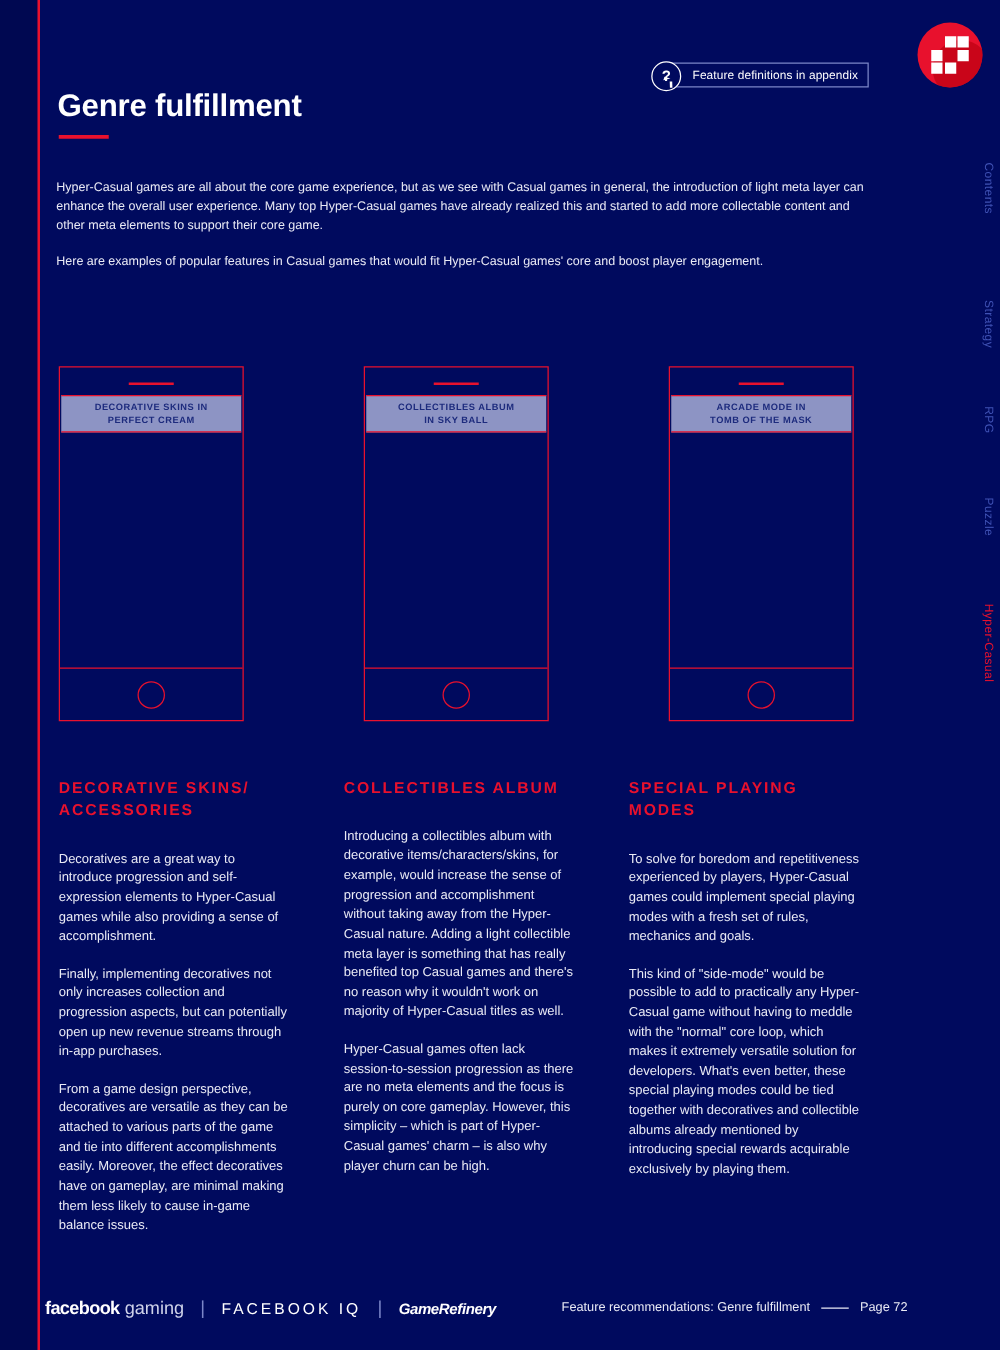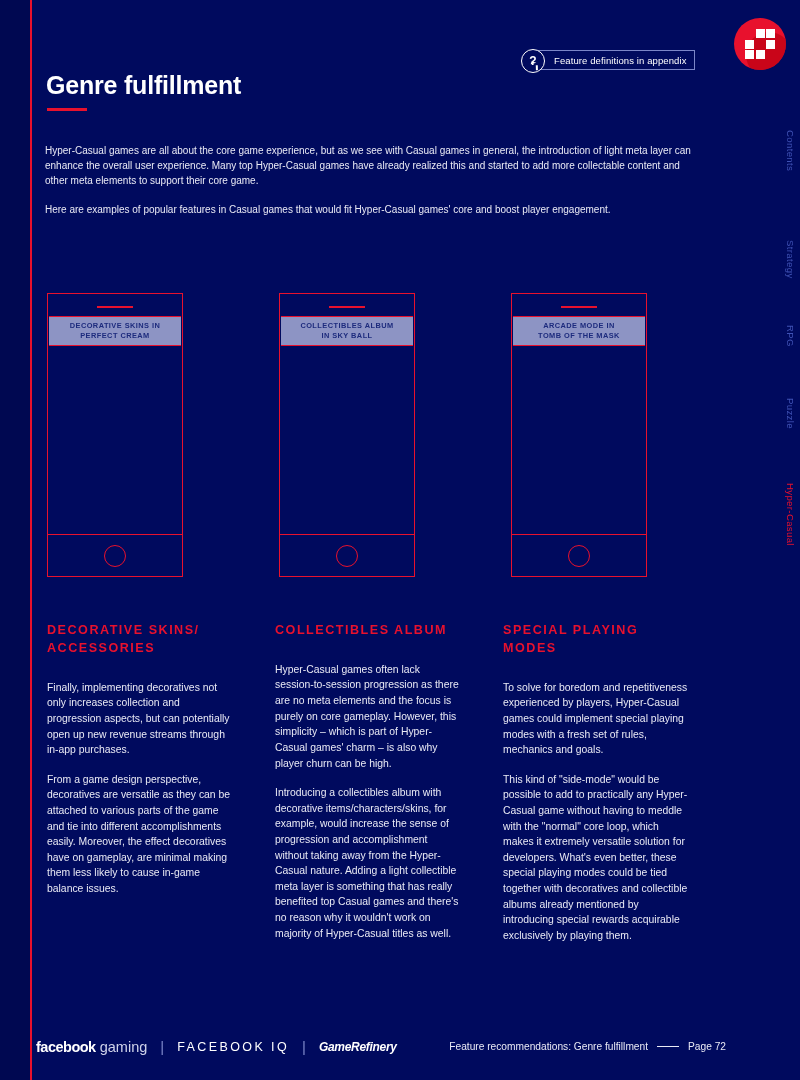--- a/index.html
+++ b/index.html
@@ -96,21 +96,21 @@
     color:#e9eaf5; font-size:10px; line-height:1.52;
   }
   .intro p + p { margin-top:13px; }
 
   
   .phones {
     position:absolute; left:47px; top:293px;
     width:648px; display:flex; gap:96px;
   }
   .phone {
-    width:136px; height:284px;
+    width:148px; height:284px;
     border:1.5px solid #e8112d;
     position:relative;
   }
   .speaker {
     position:absolute; left:50%; top:12px; transform:translateX(-50%);
     width:36px; height:1.5px; background:#e8112d;
   }
   .screenlabel {
     position:absolute; left:1px; right:1px; top:22px;
     height:30px;
@@ -253,27 +253,28 @@
         <span>TOMB OF THE MASK</span></span>
       </div>
       <div class="phonebar"></div>
       <div class="homebtn"></div>
     </div>
   </div>
 
   <div class="cols">
     <div class="col">
       <h3>DECORATIVE SKINS/ ACCESSORIES</h3>
+      <p>Decoratives are a great way to introduce progression and self-expression elements to Hyper-Casual games while also providing a sense of accomplishment.</p>
       <p>Finally, implementing decoratives not only increases collection and progression aspects, but can potentially open up new revenue streams through in-app purchases.</p>
       <p>From a game design perspective, decoratives are versatile as they can be attached to various parts of the game and tie into different accomplishments easily. Moreover, the effect decoratives have on gameplay, are minimal making them less likely to cause in-game balance issues.</p>
     </div>
     <div class="col">
       <h3>COLLECTIBLES ALBUM</h3>
+      <p>Introducing a collectibles album with decorative items/characters/skins, for example,  would increase the sense of progression and accomplishment without taking away from the Hyper-Casual nature. Adding a light collectible meta layer is something that has really benefited top Casual games and there's no reason why it wouldn't work on majority of Hyper-Casual titles as well.</p>
       <p>Hyper-Casual games often lack session-to-session progression as there are no meta elements and the focus is purely on core gameplay. However, this simplicity – which is part of Hyper-Casual games' charm – is also why player churn can be high.</p>
-      <p>Introducing a collectibles album with decorative items/characters/skins, for example,  would increase the sense of progression and accomplishment without taking away from the Hyper-Casual nature. Adding a light collectible meta layer is something that has really benefited top Casual games and there's no reason why it wouldn't work on majority of Hyper-Casual titles as well.</p>
     </div>
     <div class="col">
       <h3>SPECIAL PLAYING MODES</h3>
       <p>To solve for boredom and repetitiveness experienced by players, Hyper-Casual games could implement special playing modes with a fresh set of rules, mechanics and goals.</p>
       <p>This kind of "side-mode" would be possible to add to practically any Hyper-Casual game without having to meddle with the "normal" core loop, which makes it extremely versatile solution for developers. What's even better, these special playing modes could be tied together with decoratives and collectible albums already mentioned by introducing special rewards acquirable exclusively by playing them.</p>
     </div>
   </div>
 
   <div class="sidenav">
     <div class="navitem" style="top:130px">Contents</div>

